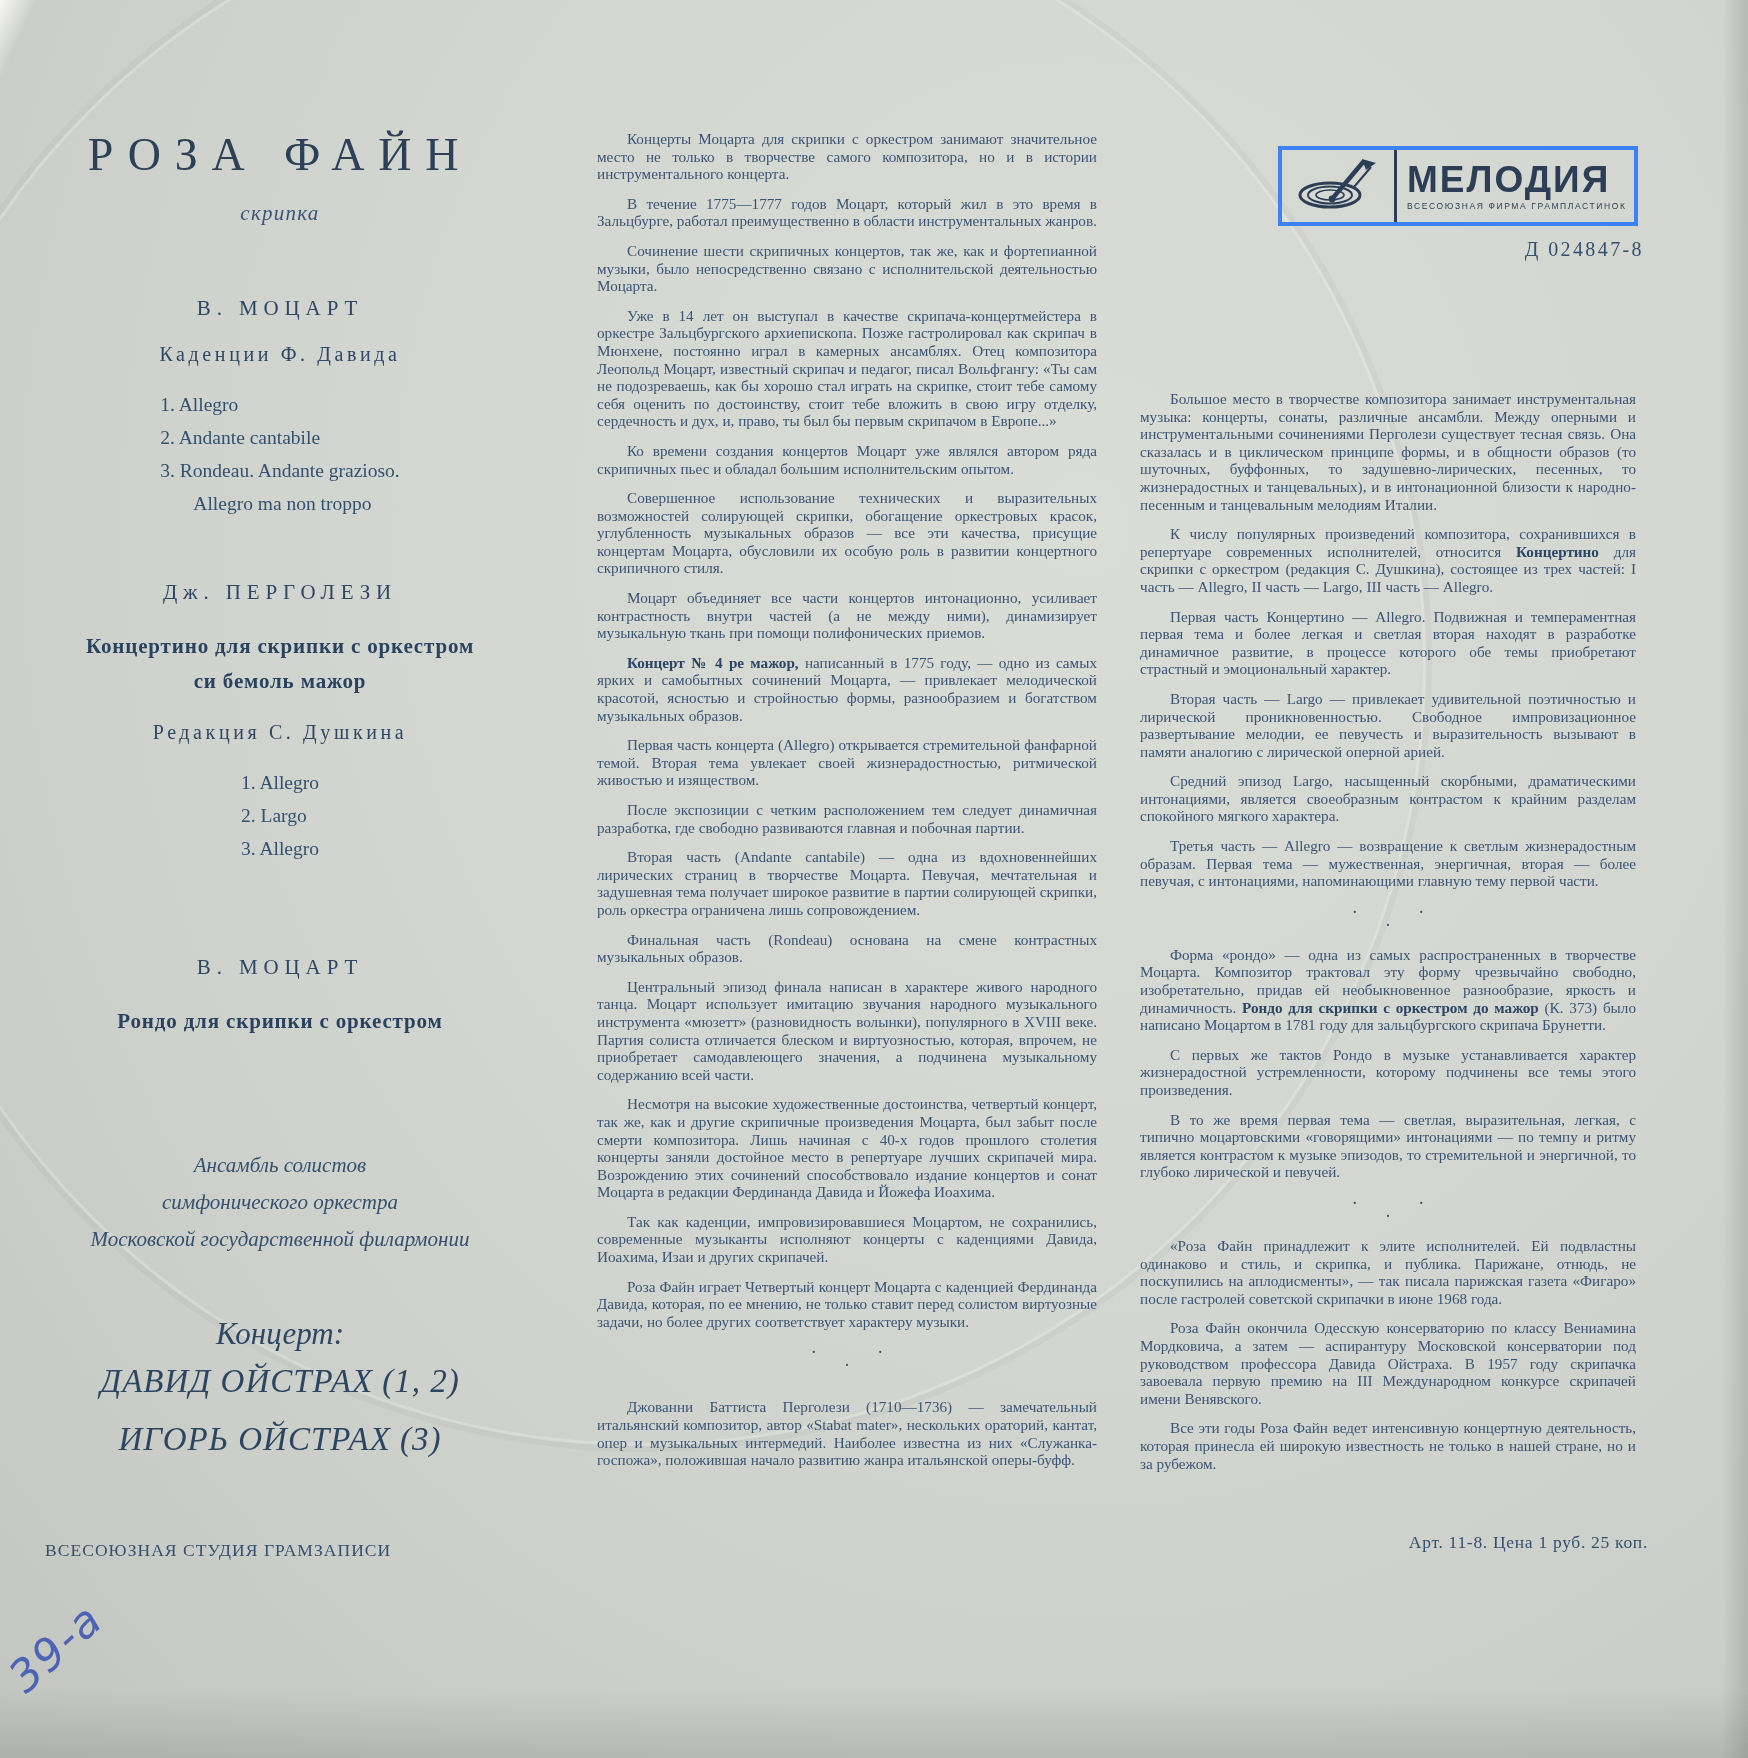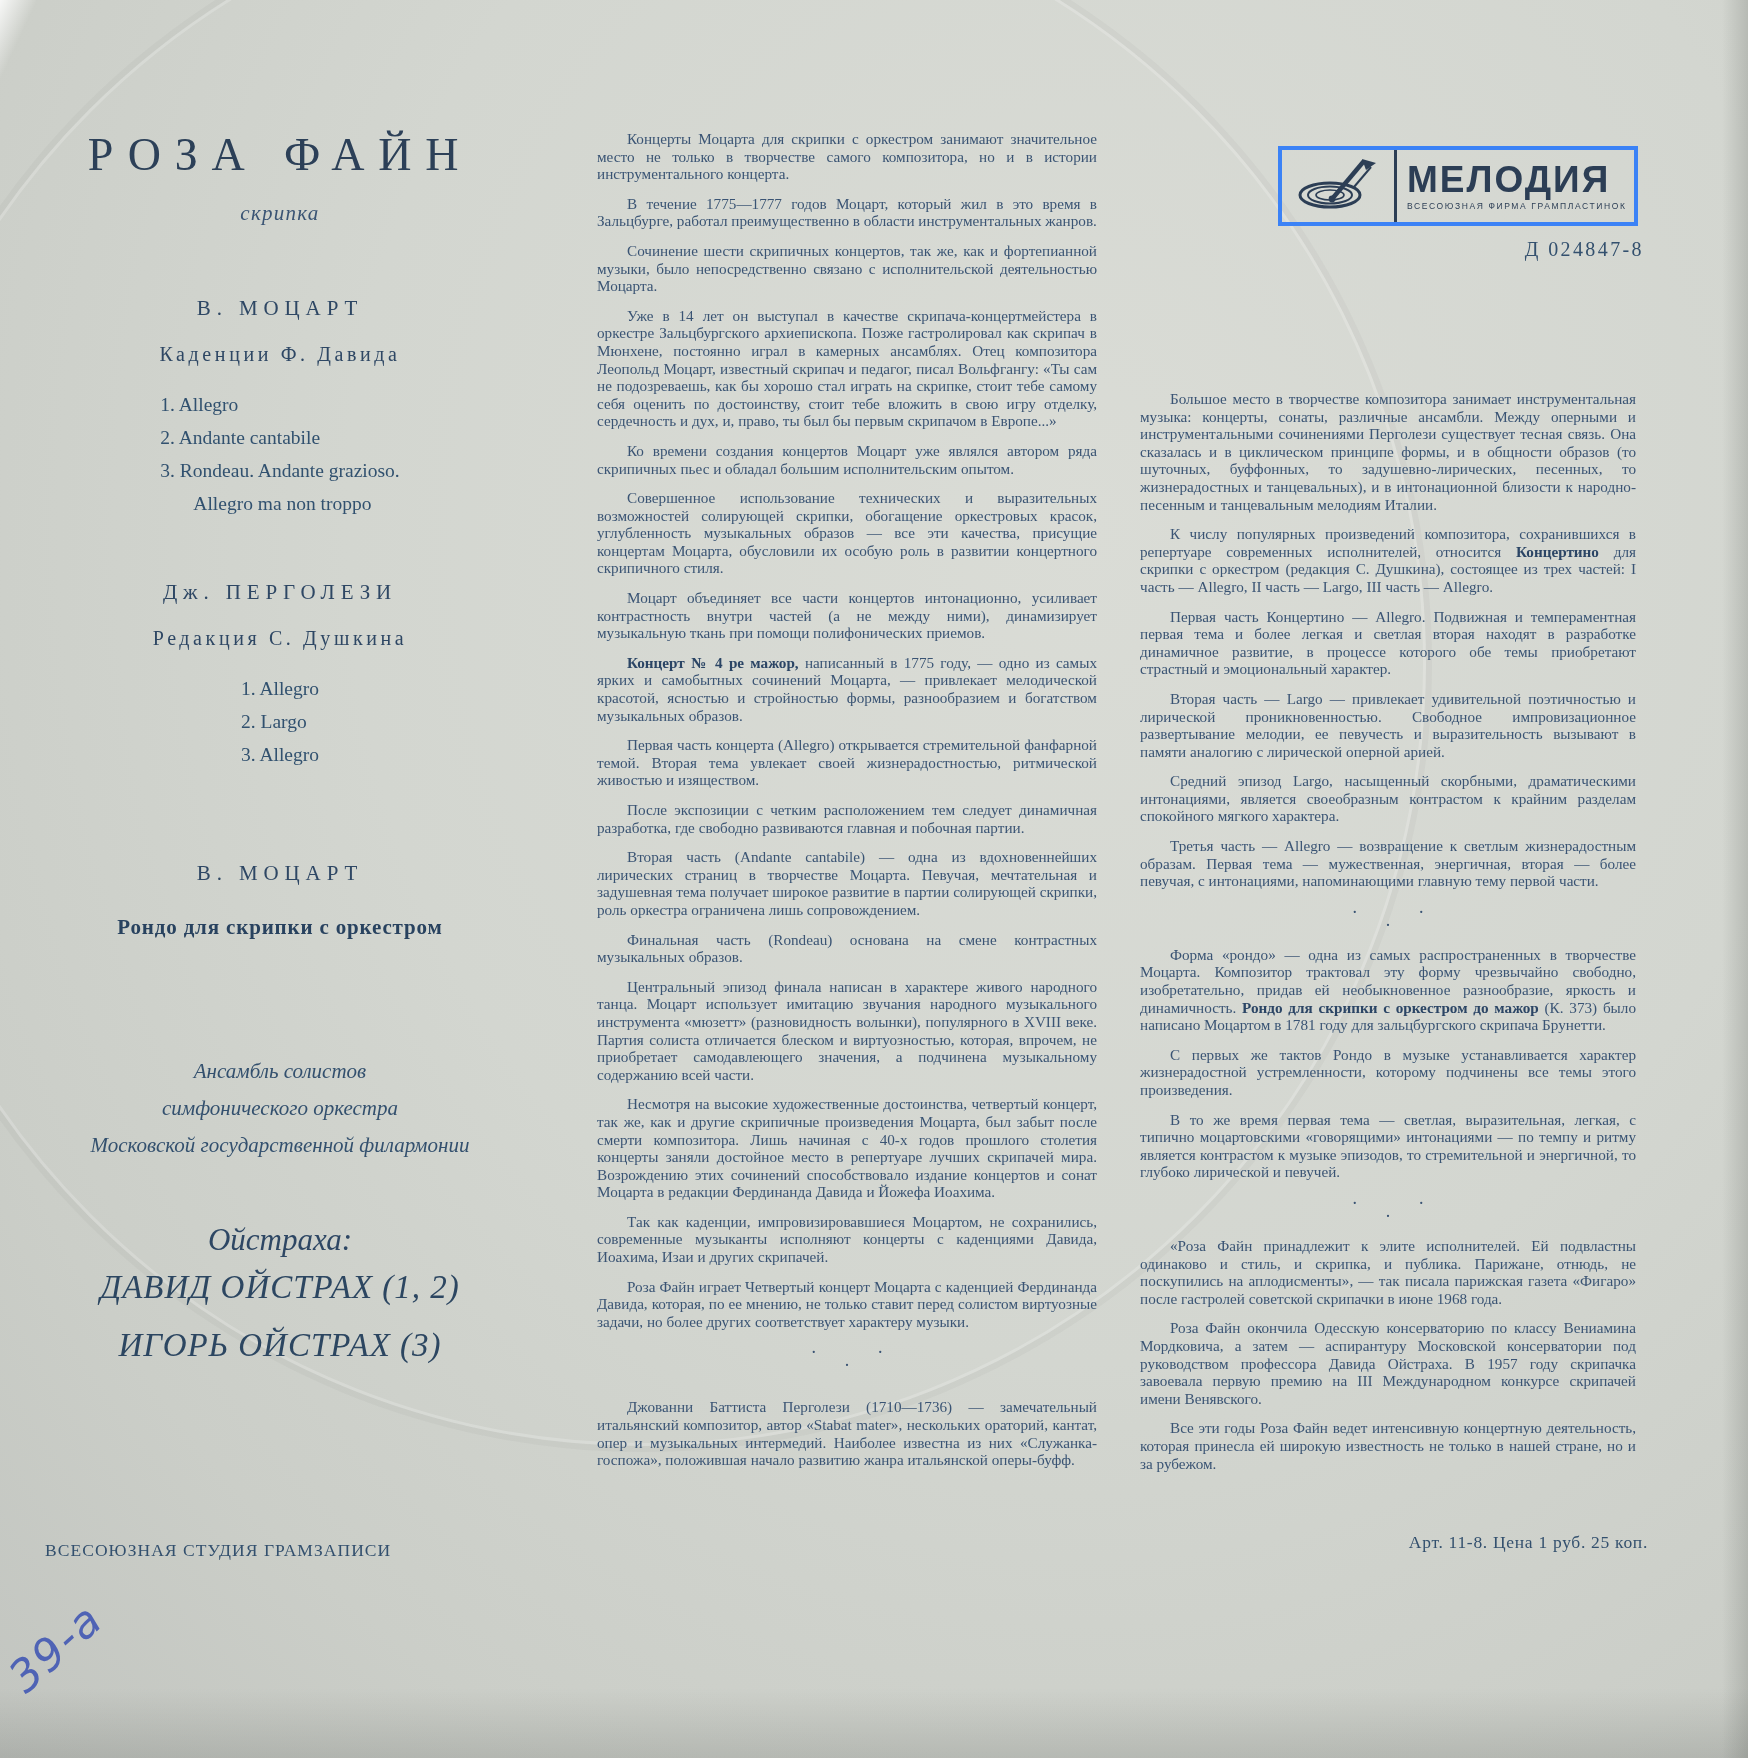--- a/index.html
+++ b/index.html
@@ -67,34 +67,37 @@
 <body>
 
 <div class="paper"></div>
 <div class="ring"></div>
 
 <div class="left-col">
   <div class="artist">РОЗА ФАЙН</div>
   <div class="instrument">скрипка</div>
   <div id="left-sections">
       <div class="sec1"><div class="composer">В. МОЦАРТ</div><div class="subheading">Каденции Ф. Давида</div><div class="movements"><div>1. Allegro</div><div>2. Andante cantabile</div><div>3. Rondeau. Andante grazioso.</div><div class="cont">Allegro ma non troppo</div></div></div>
-      <div class="sec2"><div class="composer">Дж. ПЕРГОЛЕЗИ</div><div class="subheading">Редакция С. Душкина</div><div class="movements"><div>1. Allegro</div><div>2. Largo</div><div>3. Allegro</div></div></div>
+      <div class="sec2"><div class="composer">Дж. ПЕРГОЛЕЗИ</div><div class="work">
+          <div>Концертино для скрипки с оркестром</div>
+          <div>си бемоль мажор</div>
+        </div><div class="subheading">Редакция С. Душкина</div><div class="movements"><div>1. Allegro</div><div>2. Largo</div><div>3. Allegro</div></div></div>
       <div class="sec3">
         <div class="composer">В. МОЦАРТ</div>
         <div class="work">
           <div>Рондо для скрипки с оркестром</div>
         </div>
       </div>
     </div>
   <div class="ensemble" id="ensemble">
       <div>Ансамбль солистов</div>
       <div>симфонического оркестра</div>
       <div>Московской государственной филармонии</div>
     </div>
-  <div class="conductors-label">Ойстраха:</div>
+  <div class="conductors-label">Концерт:</div>
   <div id="conductors">
       <div class="conductor">ДАВИД ОЙСТРАХ (1, 2)</div>
       <div class="conductor">ИГОРЬ ОЙСТРАХ (3)</div>
     </div>
 </div>
 <div class="studio">ВСЕСОЮЗНАЯ СТУДИЯ ГРАМЗАПИСИ</div>
 
 <div class="textcol center-col" id="center-col">
     <p>Концерты Моцарта для скрипки с оркестром занимают значительное место не только в творчестве самого композитора, но и в истории инструментального концерта.</p>
     <p>В течение 1775—1777 годов Моцарт, который жил в это время в Зальцбурге, работал преимущественно в области инструментальных жанров.</p>

